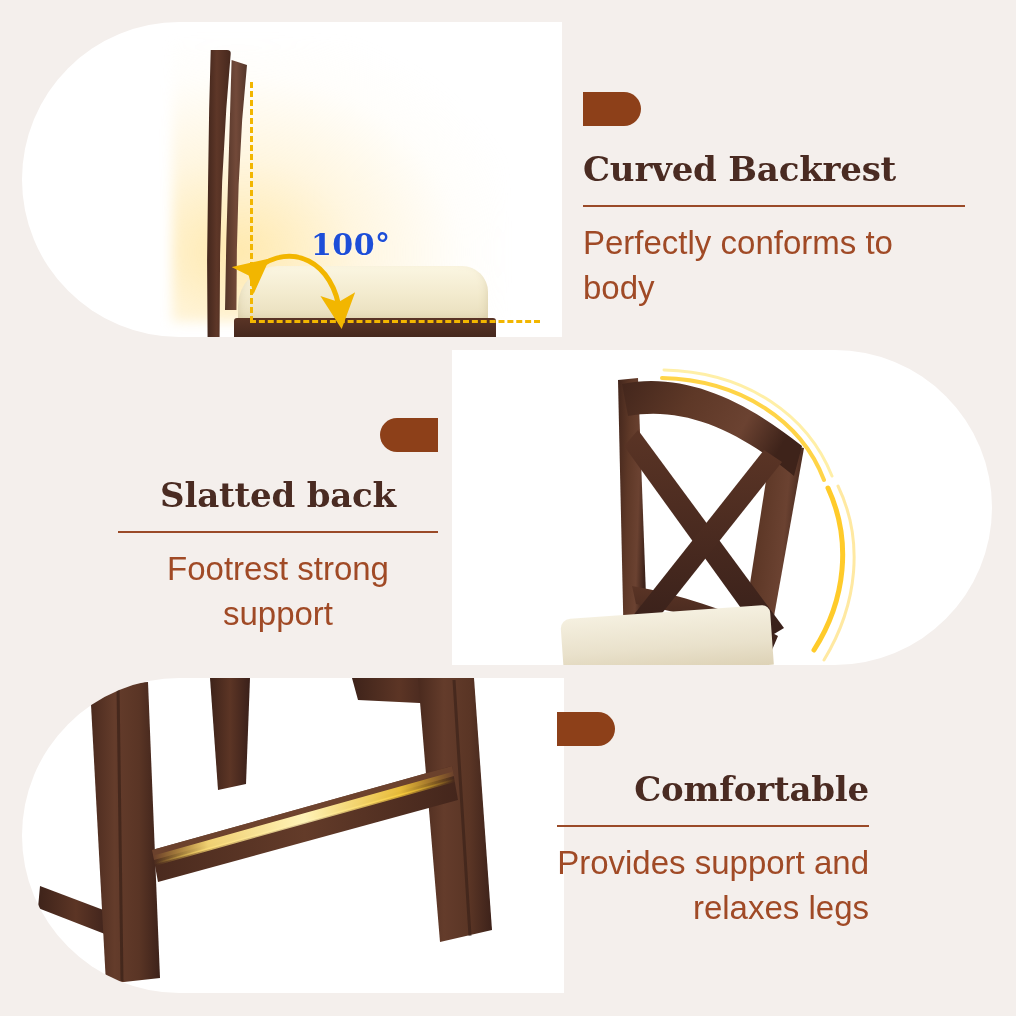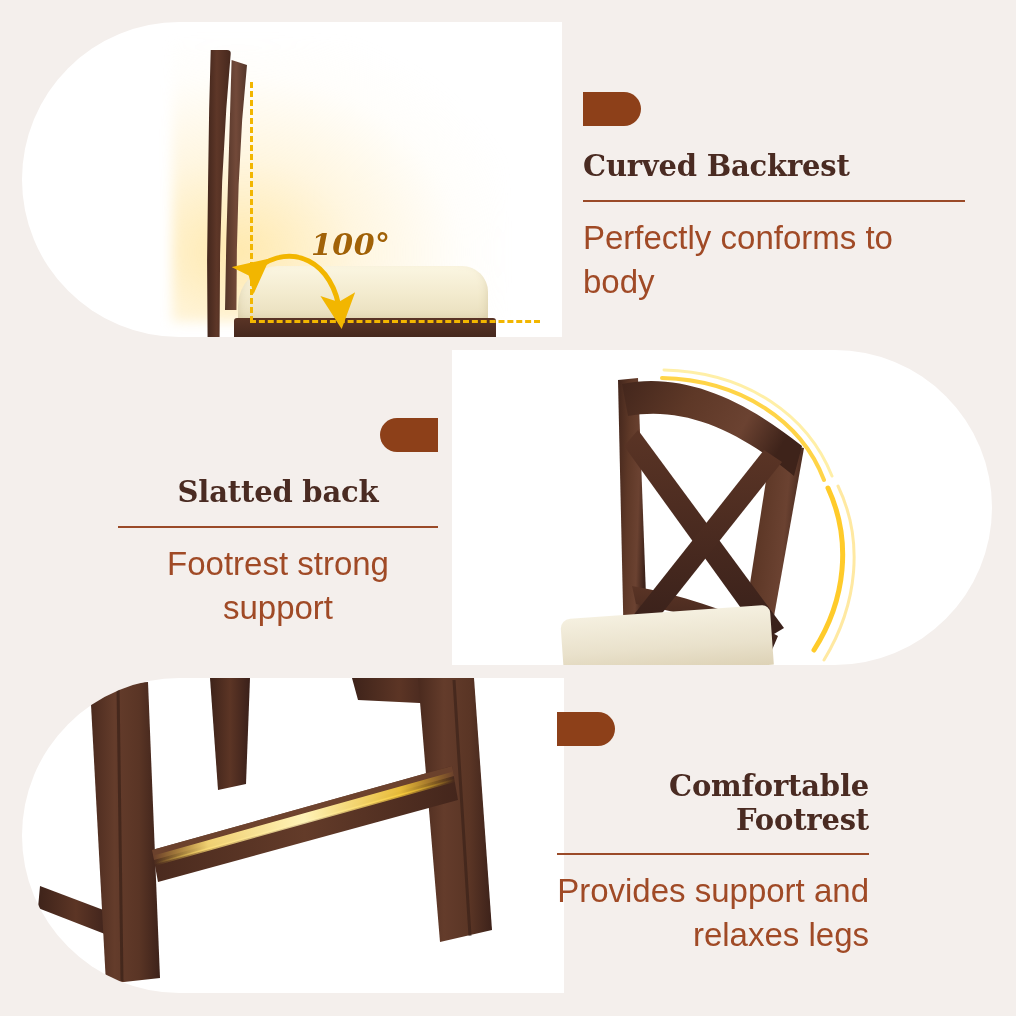--- a/index.html
+++ b/index.html
@@ -122,24 +122,23 @@
     left: 190px; top: 180px;
     width: 190px; height: 145px;
     overflow: visible;
   }
   .p1-angle-label {
     position: absolute;
     left: 289px; top: 205px;
     font-family: "DejaVu Serif", serif;
     font-weight: 700;
     font-size: 30px;
-    color: #a16207;
+    color: #1d4ed8;
     letter-spacing: .5px;
     text-shadow: 0 1px 2px rgba(255,255,255,.55);
-    font-style: italic;
   }
 
   
   .p2-wrap { position: absolute; left: 0; top: 0; width: 540px; height: 315px; }
   .p2-svg  { position: absolute; left: 0; top: 0; }
   .p2-seat {
     position: absolute;
     left: 110px; top: 262px;
     width: 210px; height: 60px;
     background: linear-gradient(180deg, #F5F0E0 0%, #E9E1CB 60%, #DDD2B6 100%);
@@ -157,21 +156,21 @@
     width: 58px; height: 34px;
     background: #8D4019;
   }
   .tag-right { border-radius: 0 17px 17px 0; }   
   .tag-left  { border-radius: 17px 0 0 17px; }   
 
   .t-title {
     font-family: "DejaVu Serif", serif;
     font-weight: 700;
     color: #4A2B22;
-    font-size: 29px;
+    font-size: 34px;
     line-height: 1.16;
     letter-spacing: -0.2px;
   }
   .t-rule {
     height: 2px;
     background: #9A4A28;
   }
   .t-sub {
     font-family: "Liberation Sans", sans-serif;
     color: #A04A26;
@@ -327,21 +326,20 @@
     <div class="tag tag-left"></div>
     <div class="t-title">Slatted back</div>
     <div class="t-rule"></div>
     <div class="t-sub">Footrest strong support</div>
   </div>
 
   <div class="textblock block-footrest">
     <div class="tag tag-right"></div>
     <div class="t-title">
       <div>Comfortable</div>
-      <div>Footrest</div>
     </div>
     <div class="t-rule"></div>
     <div class="t-sub">
       <div>Provides support and</div>
       <div>relaxes legs</div>
     </div>
   </div>
 
 </div>
 

